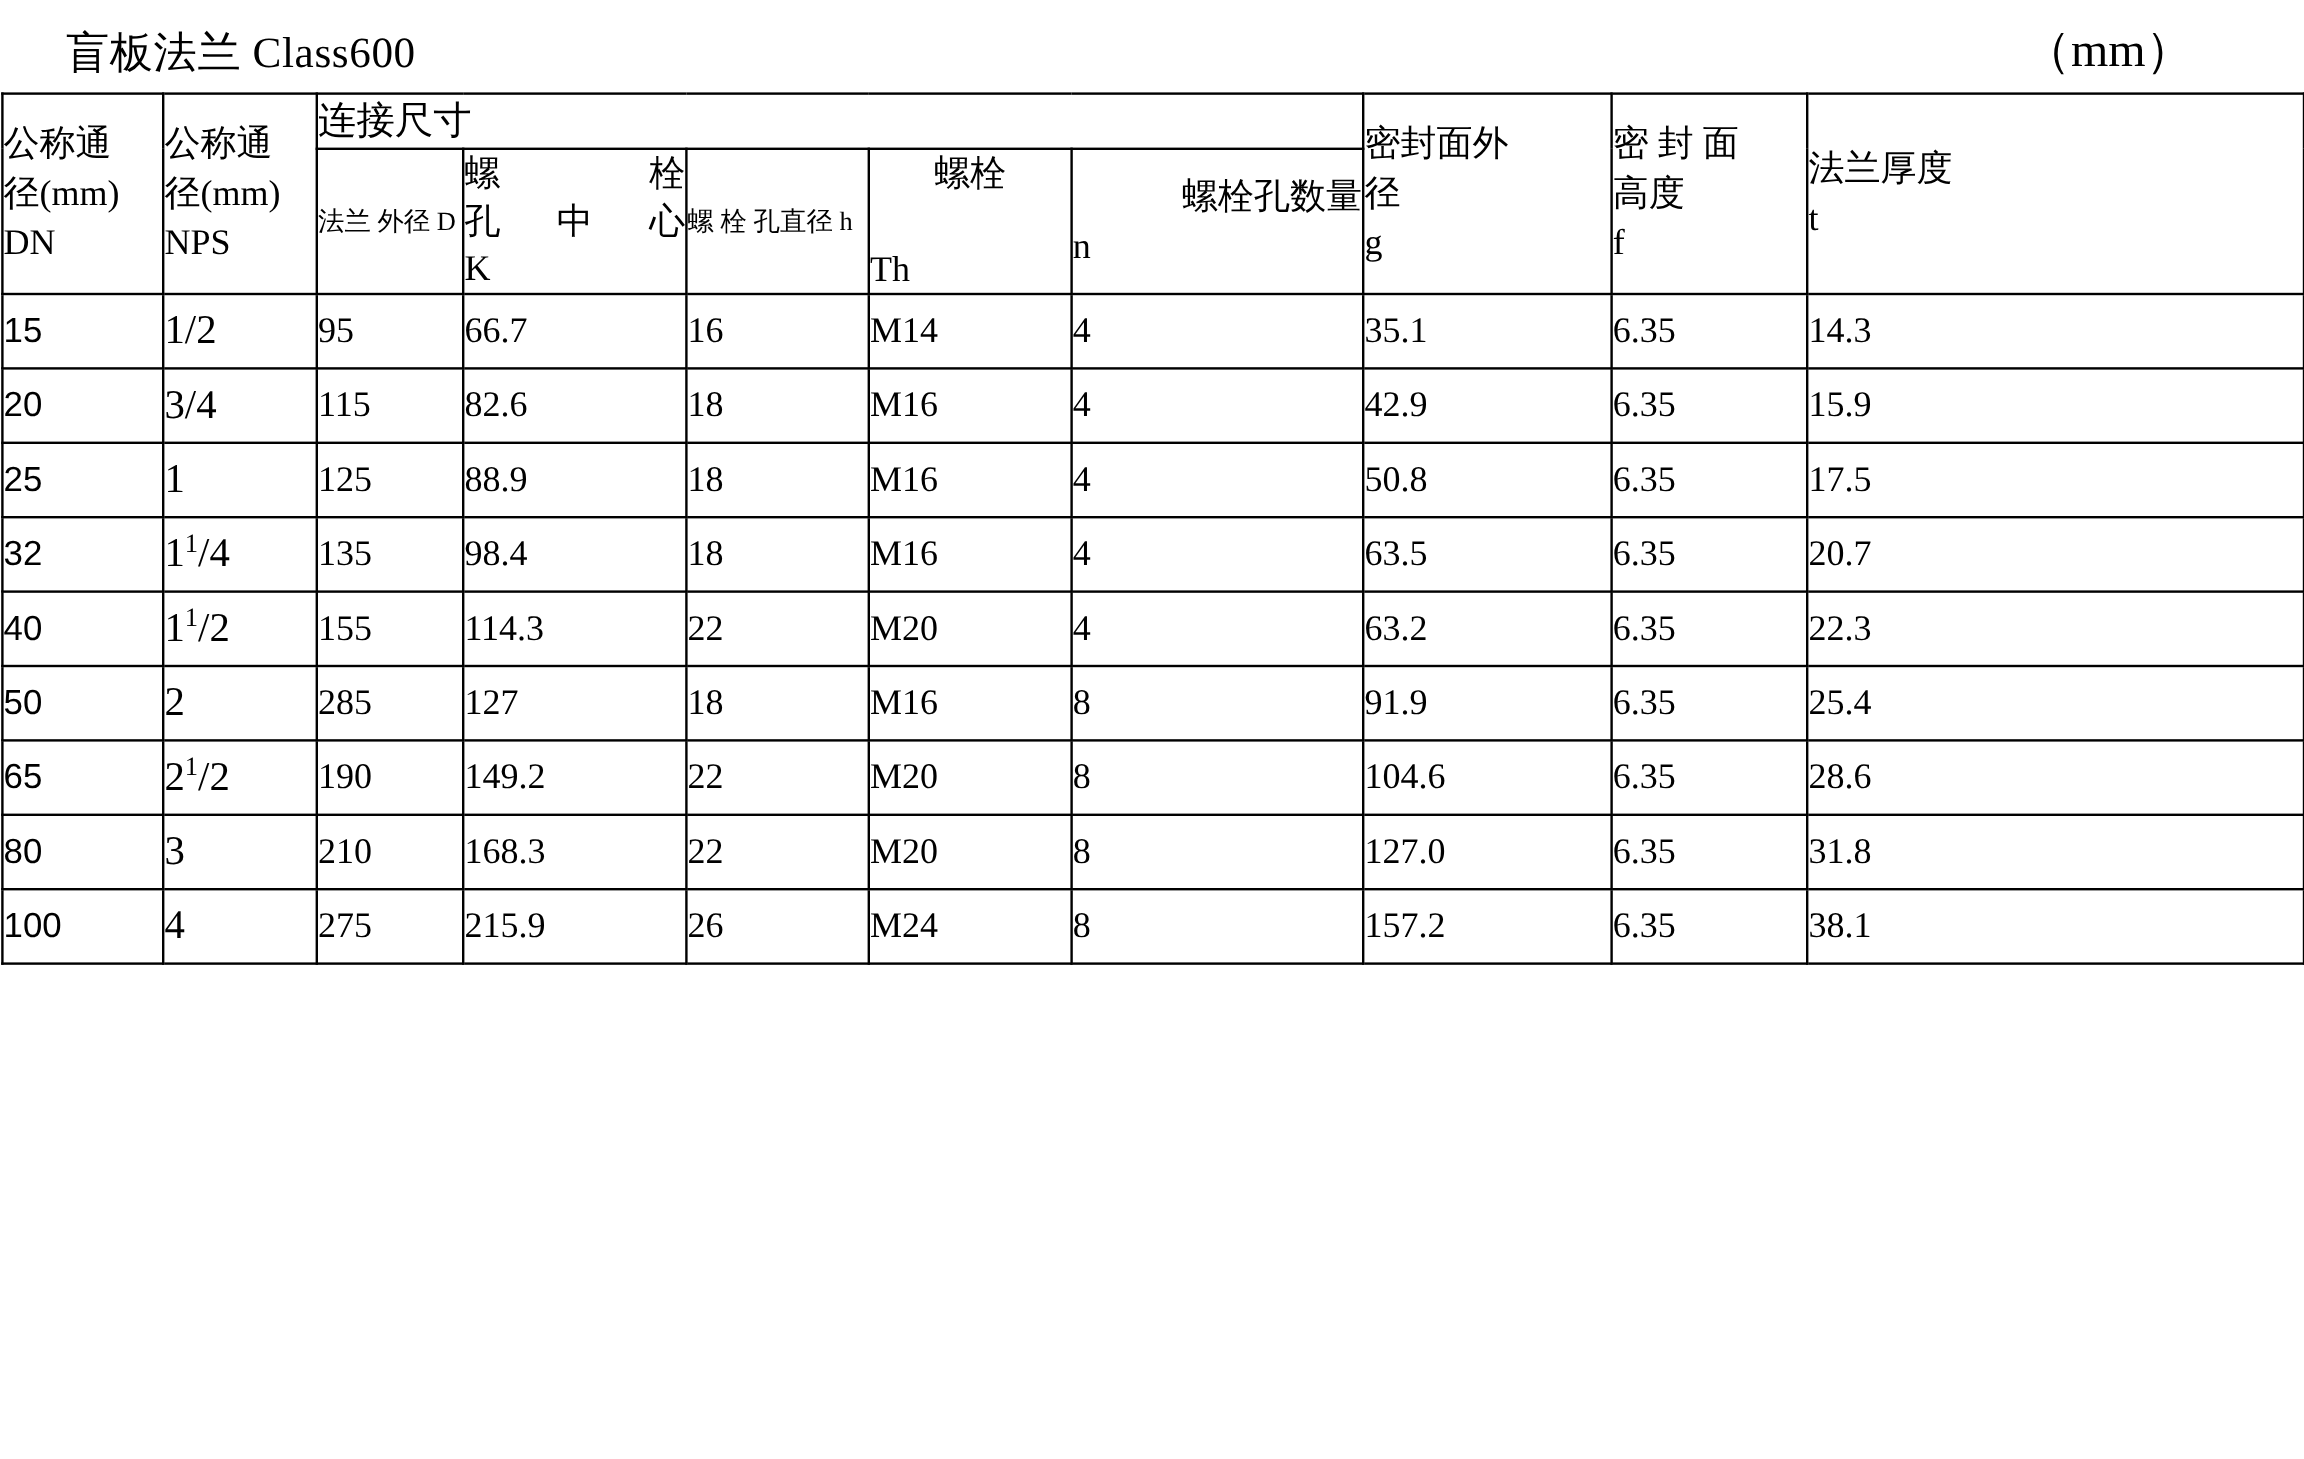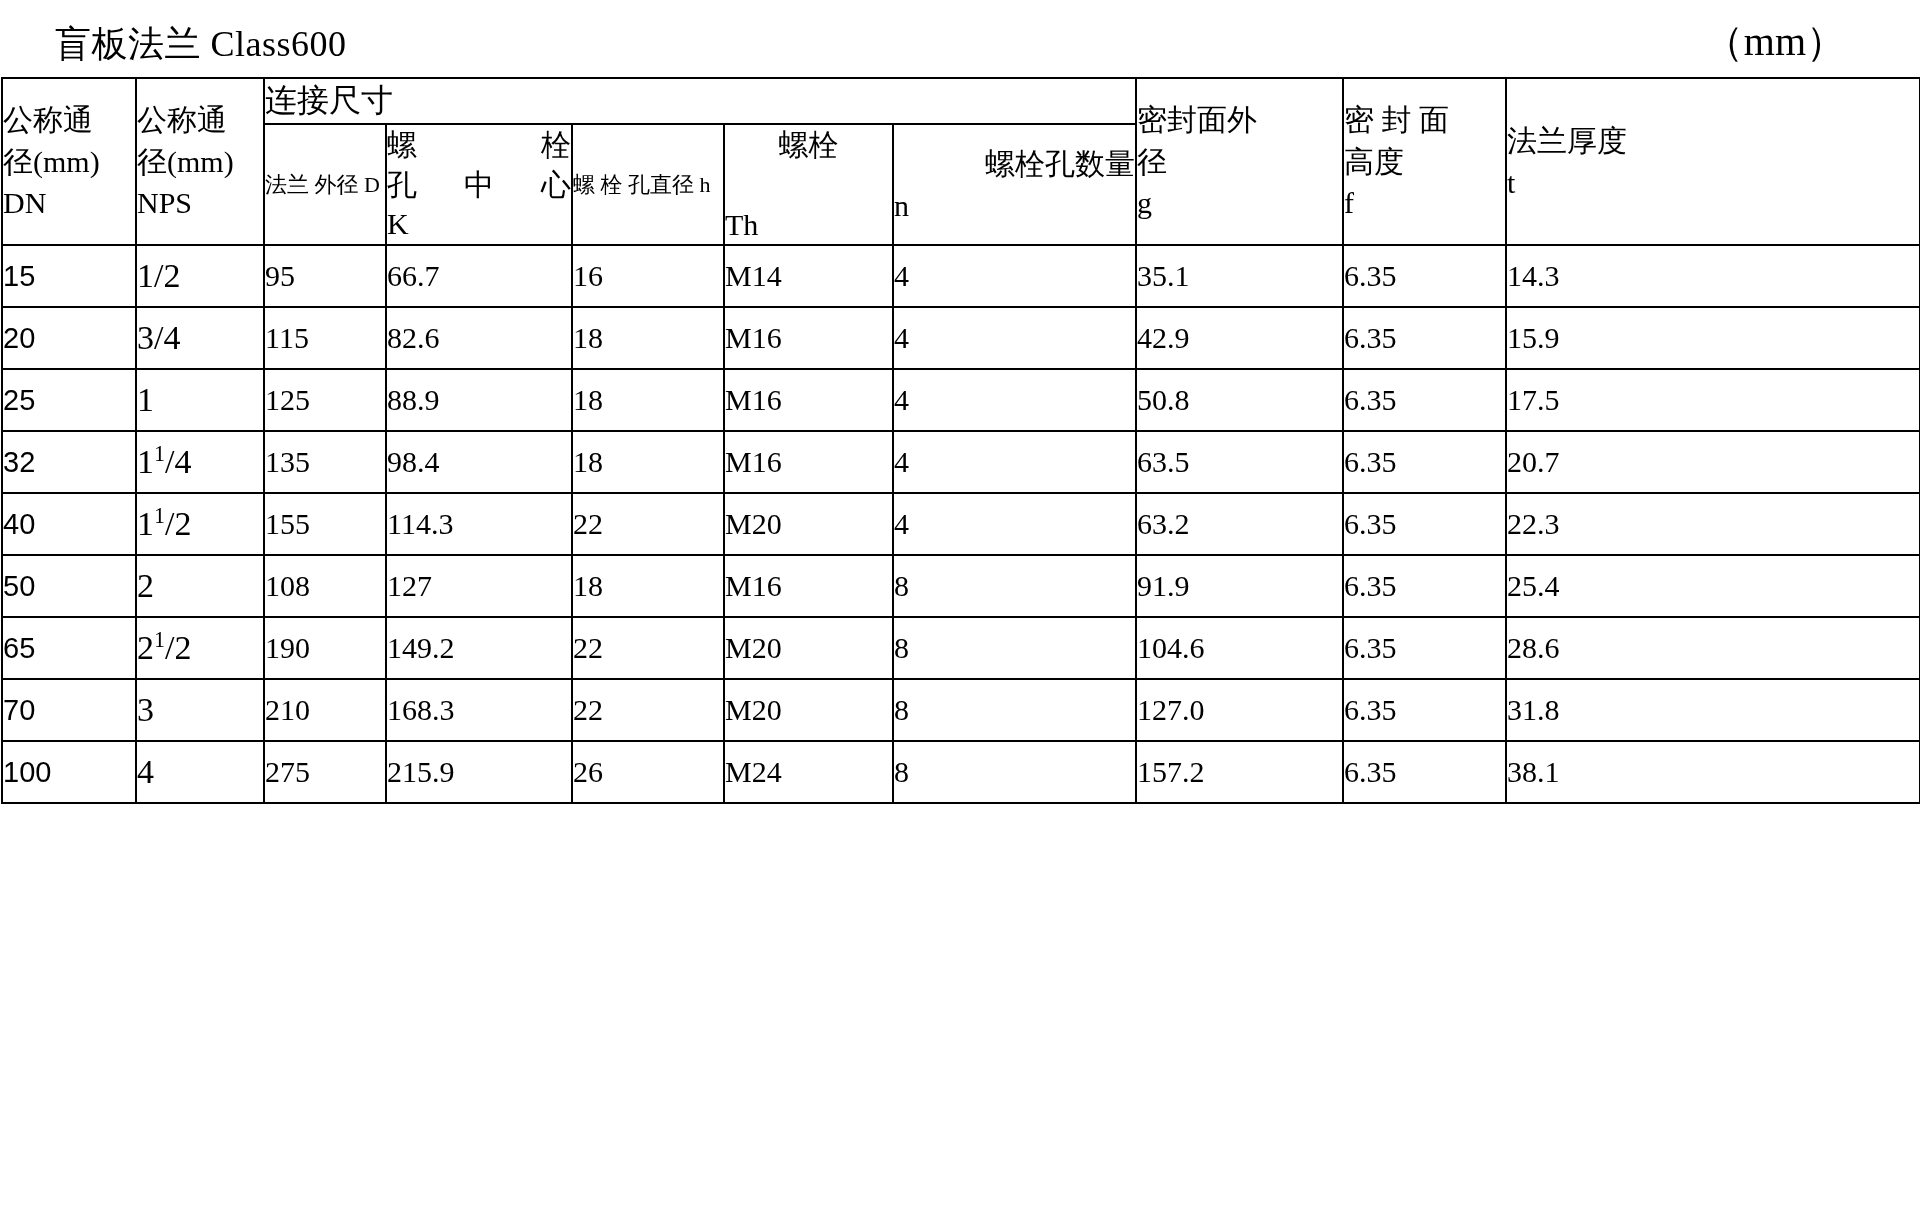--- a/index.html
+++ b/index.html
@@ -18,21 +18,21 @@
     position: relative;
     width: 1920px;
     height: 1216px;
     box-sizing: border-box;
     padding: 0;
   }
   .title-row {
     display: flex;
     align-items: flex-end;
     justify-content: space-between;
-    padding: 14px 22px 8px 55px;
+    padding: 14px 40px 8px 55px;
     box-sizing: border-box;
   }
   .doc-title {
     font-size: 36px;
     letter-spacing: 0.5px;
     white-space: nowrap;
   }
   .unit-note {
     font-size: 40px;
     white-space: nowrap;
@@ -253,21 +253,21 @@
           <td class="data">22</td>
           <td class="data">M20</td>
           <td class="data">4</td>
           <td class="data">63.2</td>
           <td class="data">6.35</td>
           <td class="data">22.3</td>
         </tr>
         <tr>
           <td class="data bold">50</td>
           <td class="data nps">2</td>
-          <td class="data">108</td>
+          <td class="data">285</td>
           <td class="data">127</td>
           <td class="data">18</td>
           <td class="data">M16</td>
           <td class="data">8</td>
           <td class="data">91.9</td>
           <td class="data">6.35</td>
           <td class="data">25.4</td>
         </tr>
         <tr>
           <td class="data bold">65</td>
@@ -275,21 +275,21 @@
           <td class="data">190</td>
           <td class="data">149.2</td>
           <td class="data">22</td>
           <td class="data">M20</td>
           <td class="data">8</td>
           <td class="data">104.6</td>
           <td class="data">6.35</td>
           <td class="data">28.6</td>
         </tr>
         <tr>
-          <td class="data bold">70</td>
+          <td class="data bold">80</td>
           <td class="data nps">3</td>
           <td class="data">210</td>
           <td class="data">168.3</td>
           <td class="data">22</td>
           <td class="data">M20</td>
           <td class="data">8</td>
           <td class="data">127.0</td>
           <td class="data">6.35</td>
           <td class="data">31.8</td>
         </tr>

